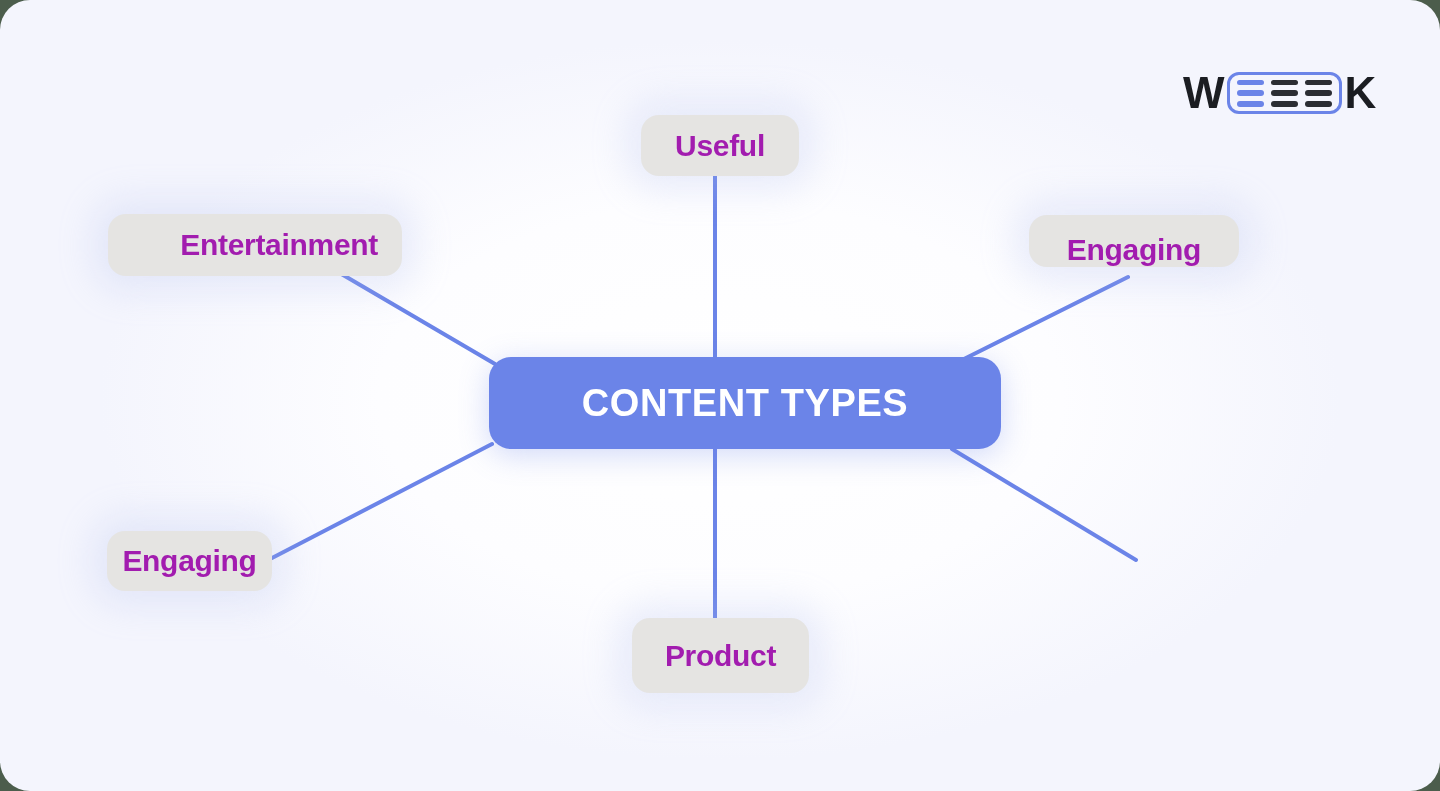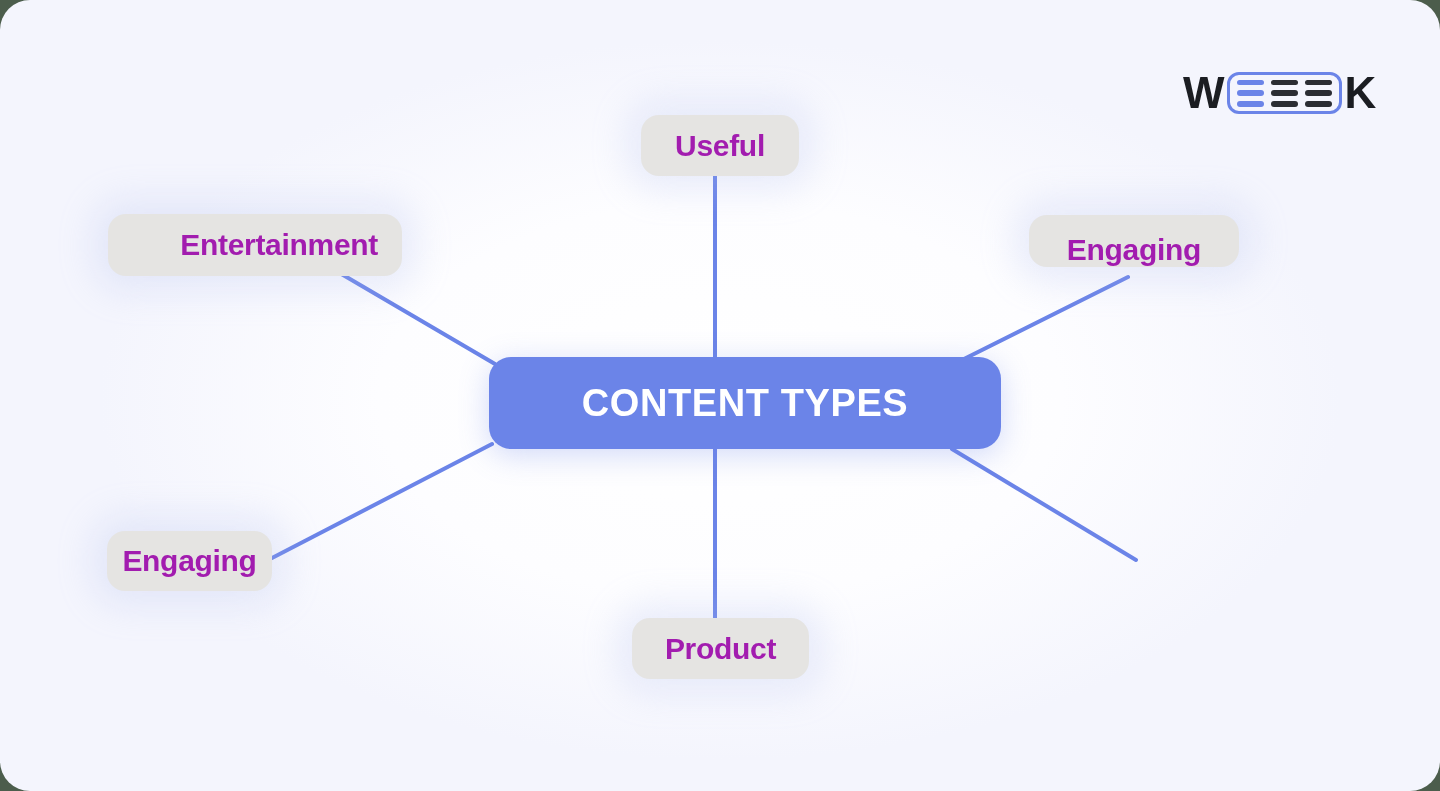--- a/index.html
+++ b/index.html
@@ -58,21 +58,21 @@
     font-size: 38px;
     letter-spacing: 0.6px;
     box-shadow: 0 6px 30px rgba(107,132,232,0.30);
   }
   
   #node-useful        { left: 641px;  top: 115px; width: 158px; height: 61px; }
   #node-entertainment { left: 108px;  top: 214px; width: 294px; height: 62px; justify-content: flex-end; }
   #node-engaging      { left: 1029px; top: 215px; width: 210px; height: 52px; align-items: flex-end; }
   #node-selling       { left: 107px;  top: 531px; width: 165px; height: 60px; }
   #node-repetation    { left: 1000px; top: 562px; width: 236px; height: 62px; }
-  #node-product       { left: 632px;  top: 618px; width: 177px; height: 61px; }
+  #node-product       { left: 632px;  top: 618px; width: 177px; height: 75px; }
   #node-central       { left: 489px;  top: 357px; width: 512px; height: 92px; }
 
   
   #logo {
     position: absolute;
     left: 1183px;
     top: 69px;
     height: 48px;
     display: flex;
     align-items: center;

